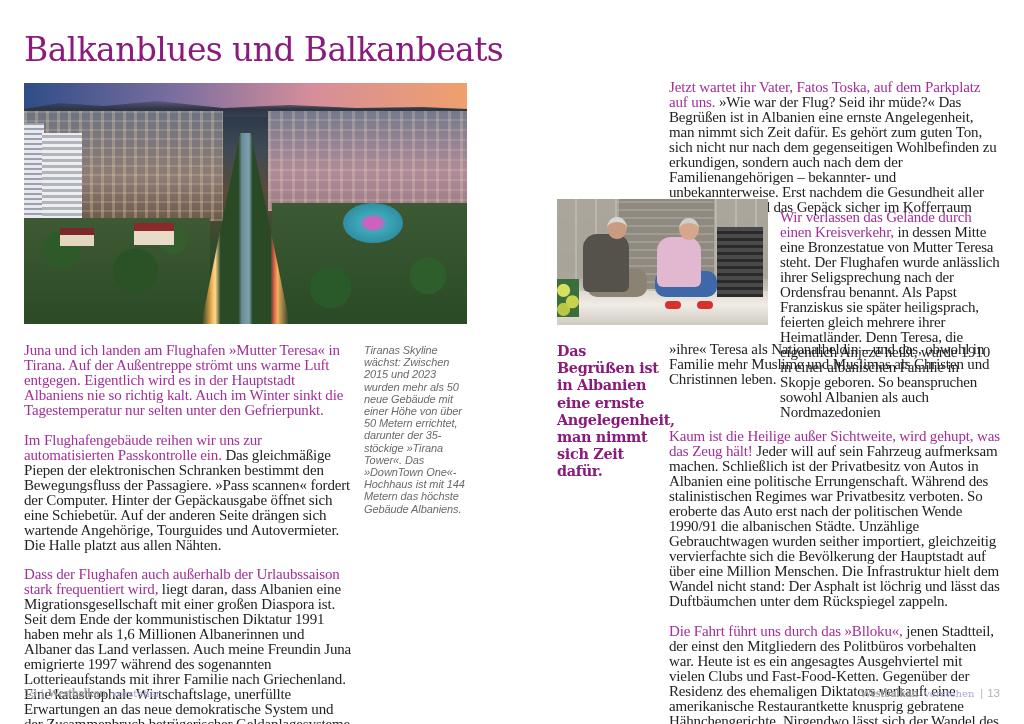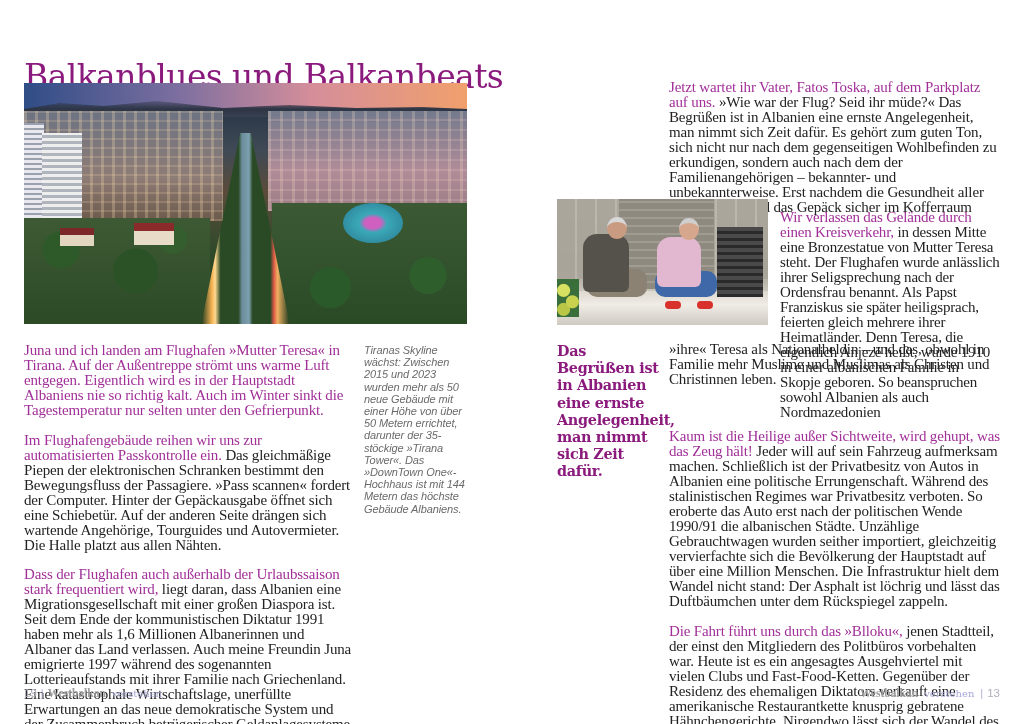--- a/index.html
+++ b/index.html
@@ -4,21 +4,20 @@
   <style>
     * { margin: 0; padding: 0; box-sizing: border-box; }
     html, body { width: 1024px; height: 724px; background: #ffffff; overflow: hidden; }
     body { position: relative; font-family: "Liberation Sans", sans-serif; color: #222222; }
 
     .page-title {
       position: absolute; left: 24px; top: 30px;
       font-family: "DejaVu Serif", "Liberation Serif", serif;
       font-size: 33px; color: #8b1a7d; letter-spacing: -0.6px; font-weight: normal;
       white-space: nowrap;
-      margin-top: 27px;
     }
 
     .body-text {
       font-family: Liberation Serif, serif;
       font-size: 15px; line-height: 15px; color: #222222;
       letter-spacing: -0.15px;
     }
     .lead { color: #a12f98; }
     .para { margin-bottom: 14.6px; }
 

